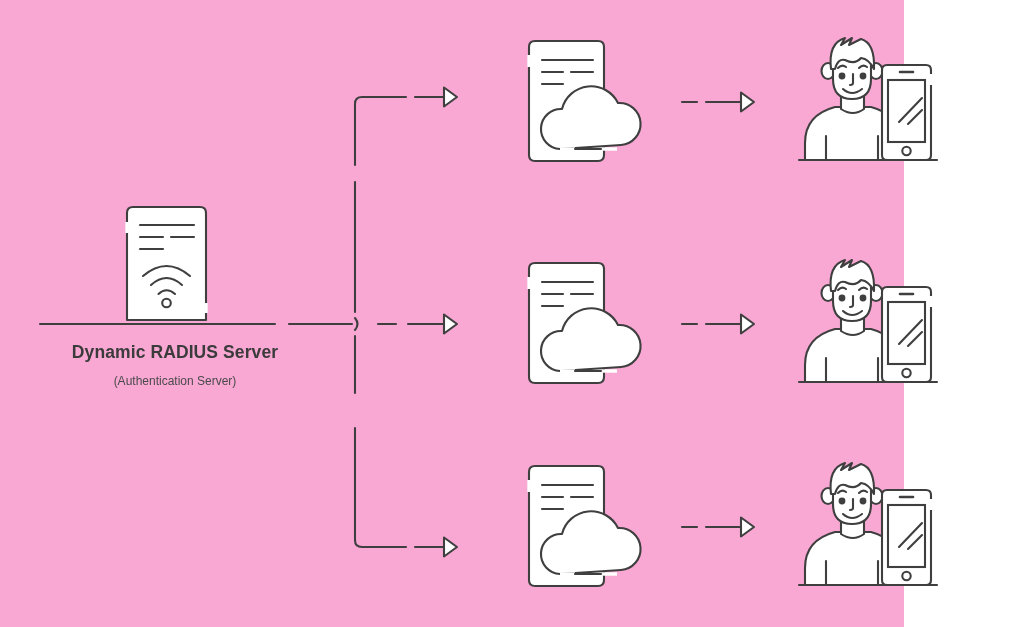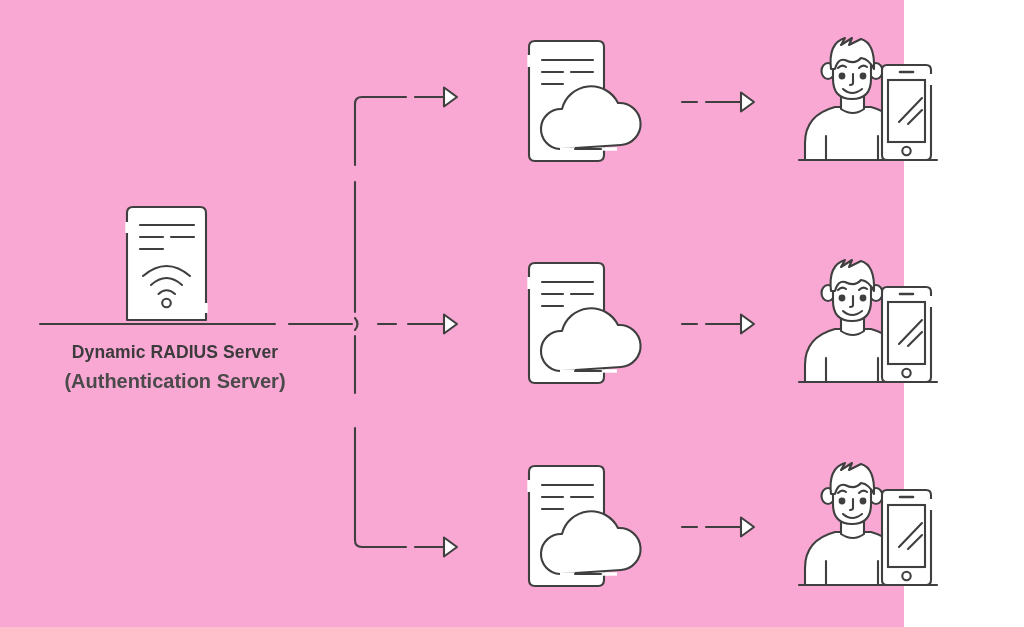--- a/index.html
+++ b/index.html
@@ -45,22 +45,22 @@
     font-family: "Liberation Sans", sans-serif;
     font-size: 17.5px;
     font-weight: bold;
     color: #3b3b3b;
     letter-spacing: 0.1px;
     line-height: 22px;
     white-space: nowrap;
   }
   .label-secondary {
     font-family: "Liberation Sans", sans-serif;
-    font-size: 20px;
-    font-weight: bold;
+    font-size: 12px;
+    font-weight: normal;
     color: #4a4a4a;
     line-height: 22px;
     margin-top: 7px;
     white-space: nowrap;
   }
 </style>
 </head>
 <body>
 
 <div id="diagram-root">

